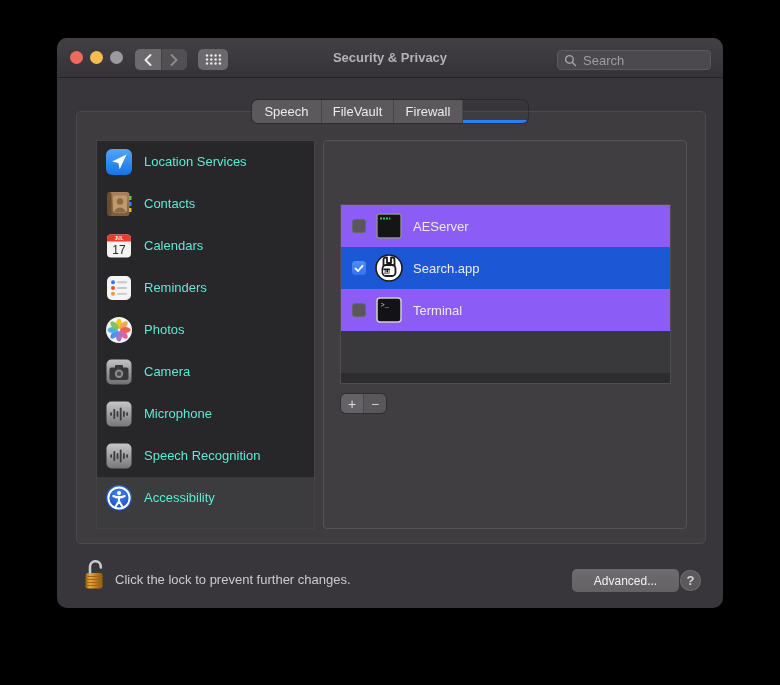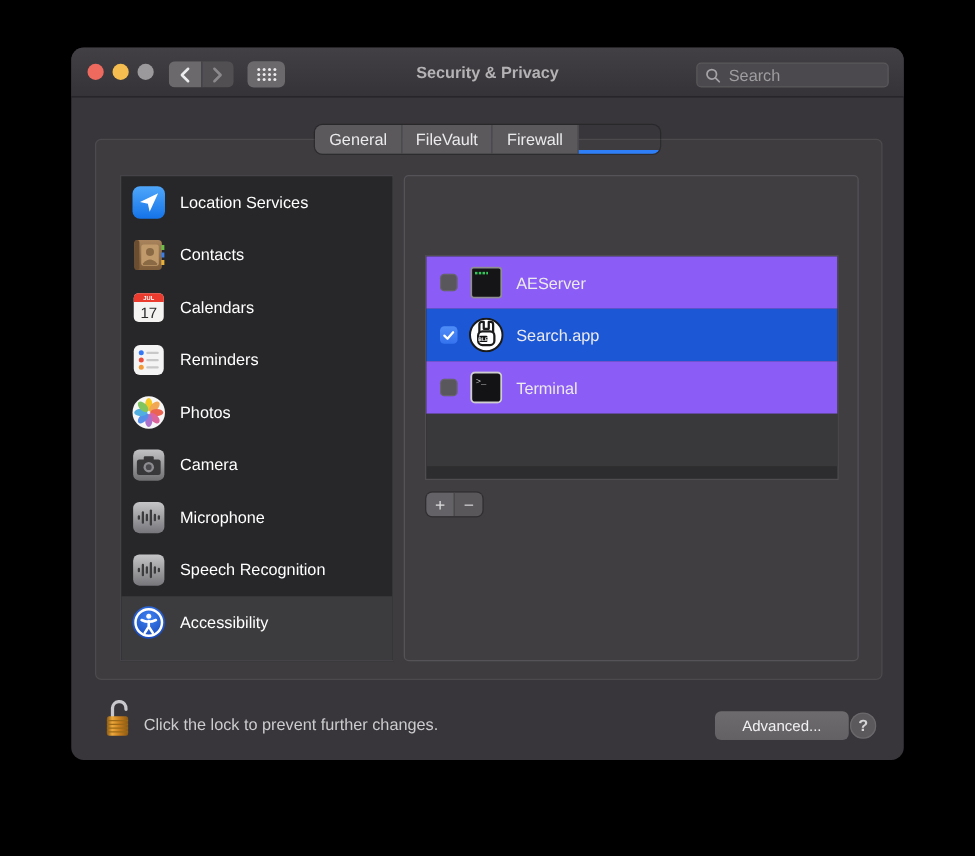--- a/index.html
+++ b/index.html
@@ -38,21 +38,21 @@
   .tab.selected{background:#2d7ef7;color:#fff;}
   .tab.t0{width:70px}.tab.t1{width:72px}.tab.t2{width:69px}.tab.t3{width:65px}
   
   .outerbox{position:absolute;left:19px;top:73px;width:630px;height:433px;background:#3e3c3f;
     border:1px solid #4c4a4d;border-radius:5px;box-sizing:border-box;}
   
   .sidebar{position:absolute;left:39px;top:102px;width:219px;height:389px;background:#272629;
     border:1px solid #454347;box-sizing:border-box;overflow:hidden;}
   .side-row{display:flex;align-items:center;height:42px;padding-left:8px;box-sizing:border-box;}
   .side-row.selected{background:#3c3b3e;height:53px;align-items:flex-start;padding-top:7px;}
-  .side-row .lbl{margin-left:11px;font-size:13px;color:#ffffff;line-height:28px;}
+  .side-row .lbl{margin-left:11px;font-size:13px;color:#5eead4;line-height:28px;}
   .icon28{width:28px;height:28px;flex:0 0 28px;display:flex;align-items:center;justify-content:center;}
   
   .panel{position:absolute;left:266px;top:102px;width:364px;height:389px;background:#403e41;
     border:1px solid #555358;border-radius:4px;box-sizing:border-box;}
   .panel-header{position:absolute;left:18px;top:16px;font-size:13px;color:#dcdbdd;}
   .listbox{position:absolute;left:16px;top:63px;width:331px;height:180px;border:1px solid #4f4d50;
     box-sizing:border-box;overflow:hidden;background:#2d2c2e;}
   .stripe{height:42px;}
   .stripe.alt{background:#39383b;}
   .app-row{display:flex;align-items:center;height:42px;padding-left:11px;box-sizing:border-box;background:#8b5cf6;}
@@ -126,21 +126,21 @@
         <svg width="13" height="13" viewBox="0 0 13 13">
             <circle cx="5.4" cy="5.4" r="3.8" stroke="#a5a3a6" stroke-width="1.4" fill="none"></circle>
             <line x1="8.3" y1="8.3" x2="11.4" y2="11.4" stroke="#a5a3a6" stroke-width="1.4" stroke-linecap="round"></line>
           </svg>
       </span>
       <input value="" placeholder="Search" style="">
     </div>
   </div>
 
   <div class="tabbar">
-    <div class="tab t0">General</div>
+    <div class="tab t0">Speech</div>
     <div class="tab t1">FileVault</div>
     <div class="tab t2">Firewall</div>
     <div class="tab t3 selected">Privacy</div>
   </div>
 
   <div class="outerbox"></div>
 
   <div class="sidebar">
 
     <div class="side-row">

